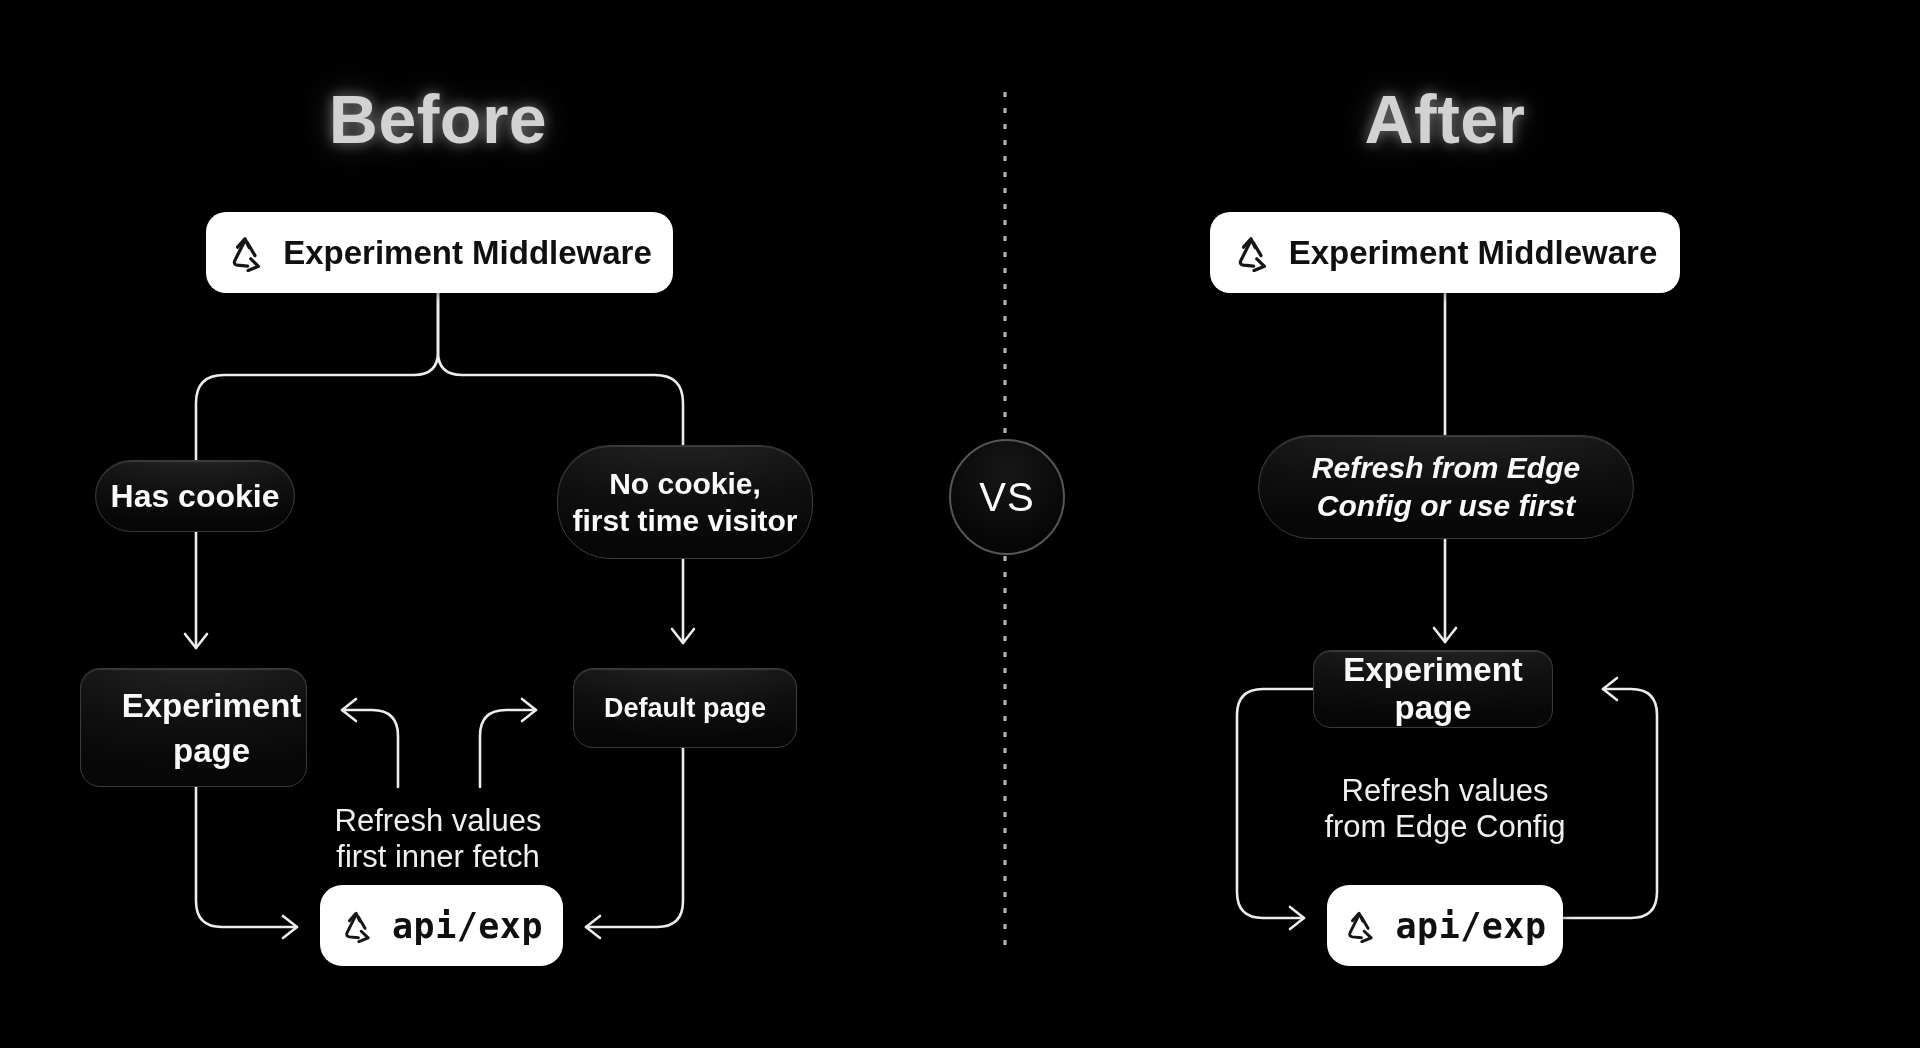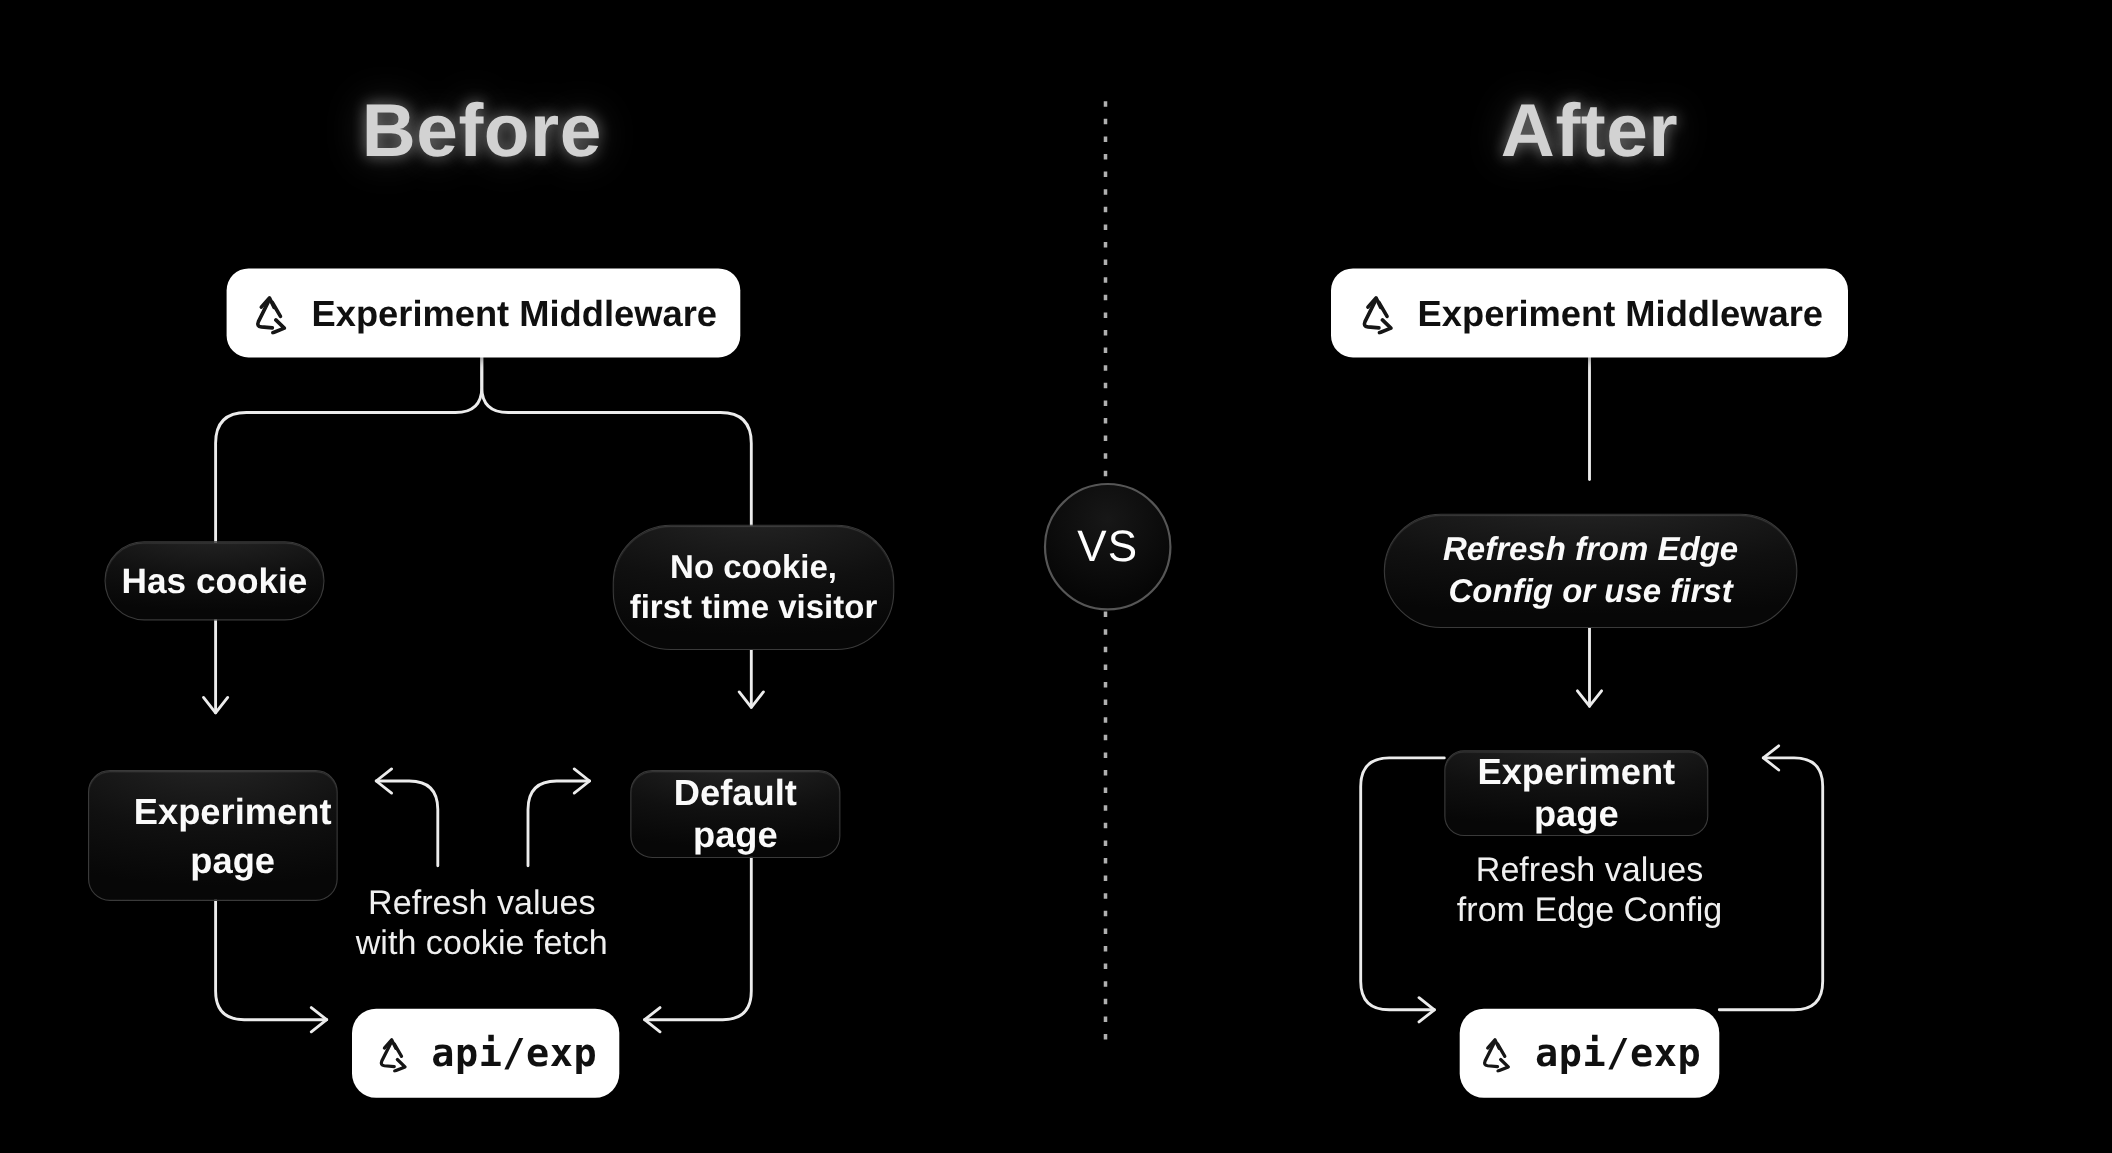--- a/index.html
+++ b/index.html
@@ -14,42 +14,42 @@
 
   .title{
     position:absolute;width:500px;text-align:center;
     font-size:68px;font-weight:700;letter-spacing:.5px;
     color:var(--title,#d2d2d2);
     text-shadow:0 0 14px rgba(255,255,255,.45),0 0 38px rgba(255,255,255,.22);
   }
   .t-before{left:188px;top:80px;}
   .t-after{left:1195px;top:80px;}
 
-  .node{position:absolute;display:flex;align-items:center;justify-content:center;box-sizing:border-box;margin-top:32px;}
+  .node{position:absolute;display:flex;align-items:center;justify-content:center;box-sizing:border-box;}
   .light{
     background:#ffffff;border-radius:20px;gap:18px;
     color:var(--light-node-text,#101010);font-weight:700;
     box-shadow:0 2px 10px rgba(0,0,0,.45);
   }
   .light .label{font-size:33px;}
   .mono .label{font-family:"DejaVu Sans Mono","Liberation Mono",monospace;font-weight:600;font-size:35px;letter-spacing:.5px;}
   .logo-icon{flex:0 0 auto;color:#161616;}
   .dark{
     background:radial-gradient(150% 130% at 50% -15%, #262626 0%, #101010 48%, #070707 80%);
     border:1.5px solid var(--node-border,#3a3a3a);
     box-shadow:inset 0 1px 1px rgba(255,255,255,.14);
     color:var(--dark-node-text,#fafafa);font-weight:700;text-align:center;
     flex-direction:column;
   }
   .n-mw1{left:206px;top:212px;width:467px;height:81px;}
   .n-mw2{left:1210px;top:212px;width:470px;height:81px;}
   .n-has-cookie{left:95px;top:460px;width:200px;height:72px;border-radius:36px;font-size:32px;}
   .n-no-cookie{left:557px;top:445px;width:256px;height:114px;border-radius:53px;font-size:30px;line-height:37px;}
   .n-exp-page1{left:80px;top:668px;width:227px;height:119px;border-radius:20px;font-size:33px;line-height:45px;padding-left:36px;}
-  .n-default-page{left:573px;top:668px;width:191px;height:80px;border-radius:20px;font-size:33px;align-items:center;}
+  .n-default-page{left:573px;top:668px;width:224px;height:80px;border-radius:20px;font-size:27px;align-items:center;}
   .n-refresh-pill{left:1258px;top:435px;width:376px;height:104px;border-radius:52px;font-size:30px;line-height:38px;font-style:italic;}
   .n-exp-page2{left:1313px;top:650px;width:240px;height:78px;border-radius:18px;font-size:33px;}
   .n-api1{left:320px;top:885px;width:243px;height:81px;border-radius:22px;}
   .n-api2{left:1327px;top:885px;width:236px;height:81px;border-radius:22px;}
 
   .note{
     position:absolute;width:300px;text-align:center;
     color:#efefef;font-size:31px;font-weight:400;line-height:36px;
   }
   .note-1{left:288px;top:803px;}
@@ -115,21 +115,21 @@
     <span>Experiment</span>
     <span>page</span>
   </div>
 
   <div class="node dark n-default-page">
     <span>Default page</span>
   </div>
 
   <div class="note note-1">
     <div>Refresh values</div>
-    <div>with cookie fetch</div>
+    <div>first inner fetch</div>
   </div>
 
   <div class="node light mono n-api1">
     <svg class="logo-icon" width="34" height="34" viewBox="0 0 36 36">
       <g fill="none" stroke="currentColor" stroke-width="3.1" stroke-linecap="round" stroke-linejoin="round">
         <path d="M16 8 L7.5 25 Q5.8 29 10 29.5 L19.5 30.4"></path>
         <path d="M10 12.5 L17 4.5 L21 12.8"></path>
         <path d="M19.5 8.5 L26.5 20.5"></path>
         <path d="M22.5 23.5 L29.8 30.6 L20 34.6"></path>
       </g>

